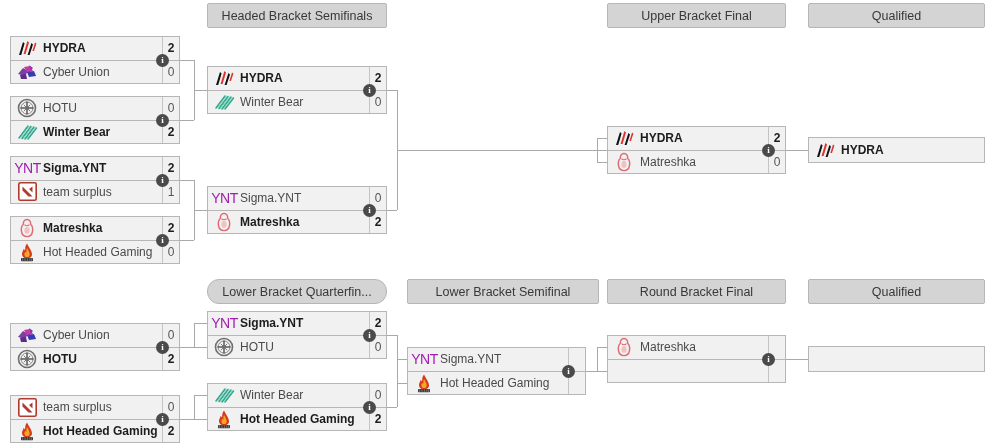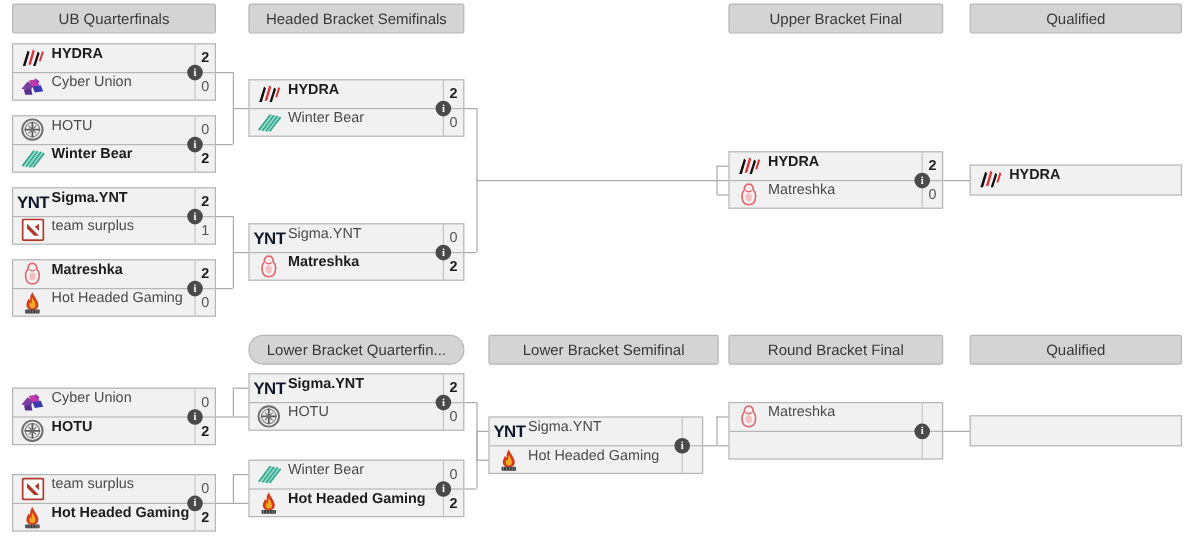--- a/index.html
+++ b/index.html
@@ -32,21 +32,21 @@
     position: absolute;
     border: 1px solid #b6b6b6;
     background: #f1f1f1;
     display: flex;
     flex-direction: column;
   }
   .match.single { }
 
   .mrow {
     display: flex;
-    align-items: flex-start;
+    align-items: center;
     height: 23px;
     flex: 1 1 0;
     position: relative;
   }
   .mrow.top { border-bottom: 1px solid #b6b6b6; }
 
   .logo {
     width: 30px;
     min-width: 30px;
     height: 22px;
@@ -98,33 +98,32 @@
   }
 
   .conn { position: absolute; background: #a9a9a9; z-index: 1; }
   .conn.h { height: 1px; }
   .conn.v { width: 1px; }
 
   
   .lg { display: block; }
   .ynt-mark {
     font-family: "Liberation Sans", sans-serif;
-    font-weight: bold;
+    font-weight: normal;
     font-size: 14px;
-    color: #0f172a;
+    color: #a21caf;
     letter-spacing: -0.5px;
     line-height: 1;
     padding-left: 1px;
   }
 </style>
 </head>
 <body>
 
 <div id="bracket">
-    <div class="round-header" style="left: 10px; top: 3px; width: 170px;">UB Quarterfinals</div>
     <div class="round-header" style="left: 207px; top: 3px; width: 180px;">Headed Bracket Semifinals</div>
     <div class="round-header" style="left: 607px; top: 3px; width: 179px;">Upper Bracket Final</div>
     <div class="round-header" style="left: 808px; top: 3px; width: 177px;">Qualified</div>
     <div class="match" style="left: 10px; top: 36px; width: 170px; height: 48px;">
       <div class="mrow top">
         <div class="logo">
           <svg class="lg" width="24" height="18" viewBox="0 0 24 18">
             <path d="M4 16 L8 3 L9.6 4.5 L6.2 16 Z" fill="#111"></path>
             <path d="M8.6 15 L12.4 2 L14 3.6 L10.6 15 Z" fill="#e03131"></path>
             <path d="M12.6 16 L16.4 4 L18 5.4 L14.6 16 Z" fill="#111"></path>

